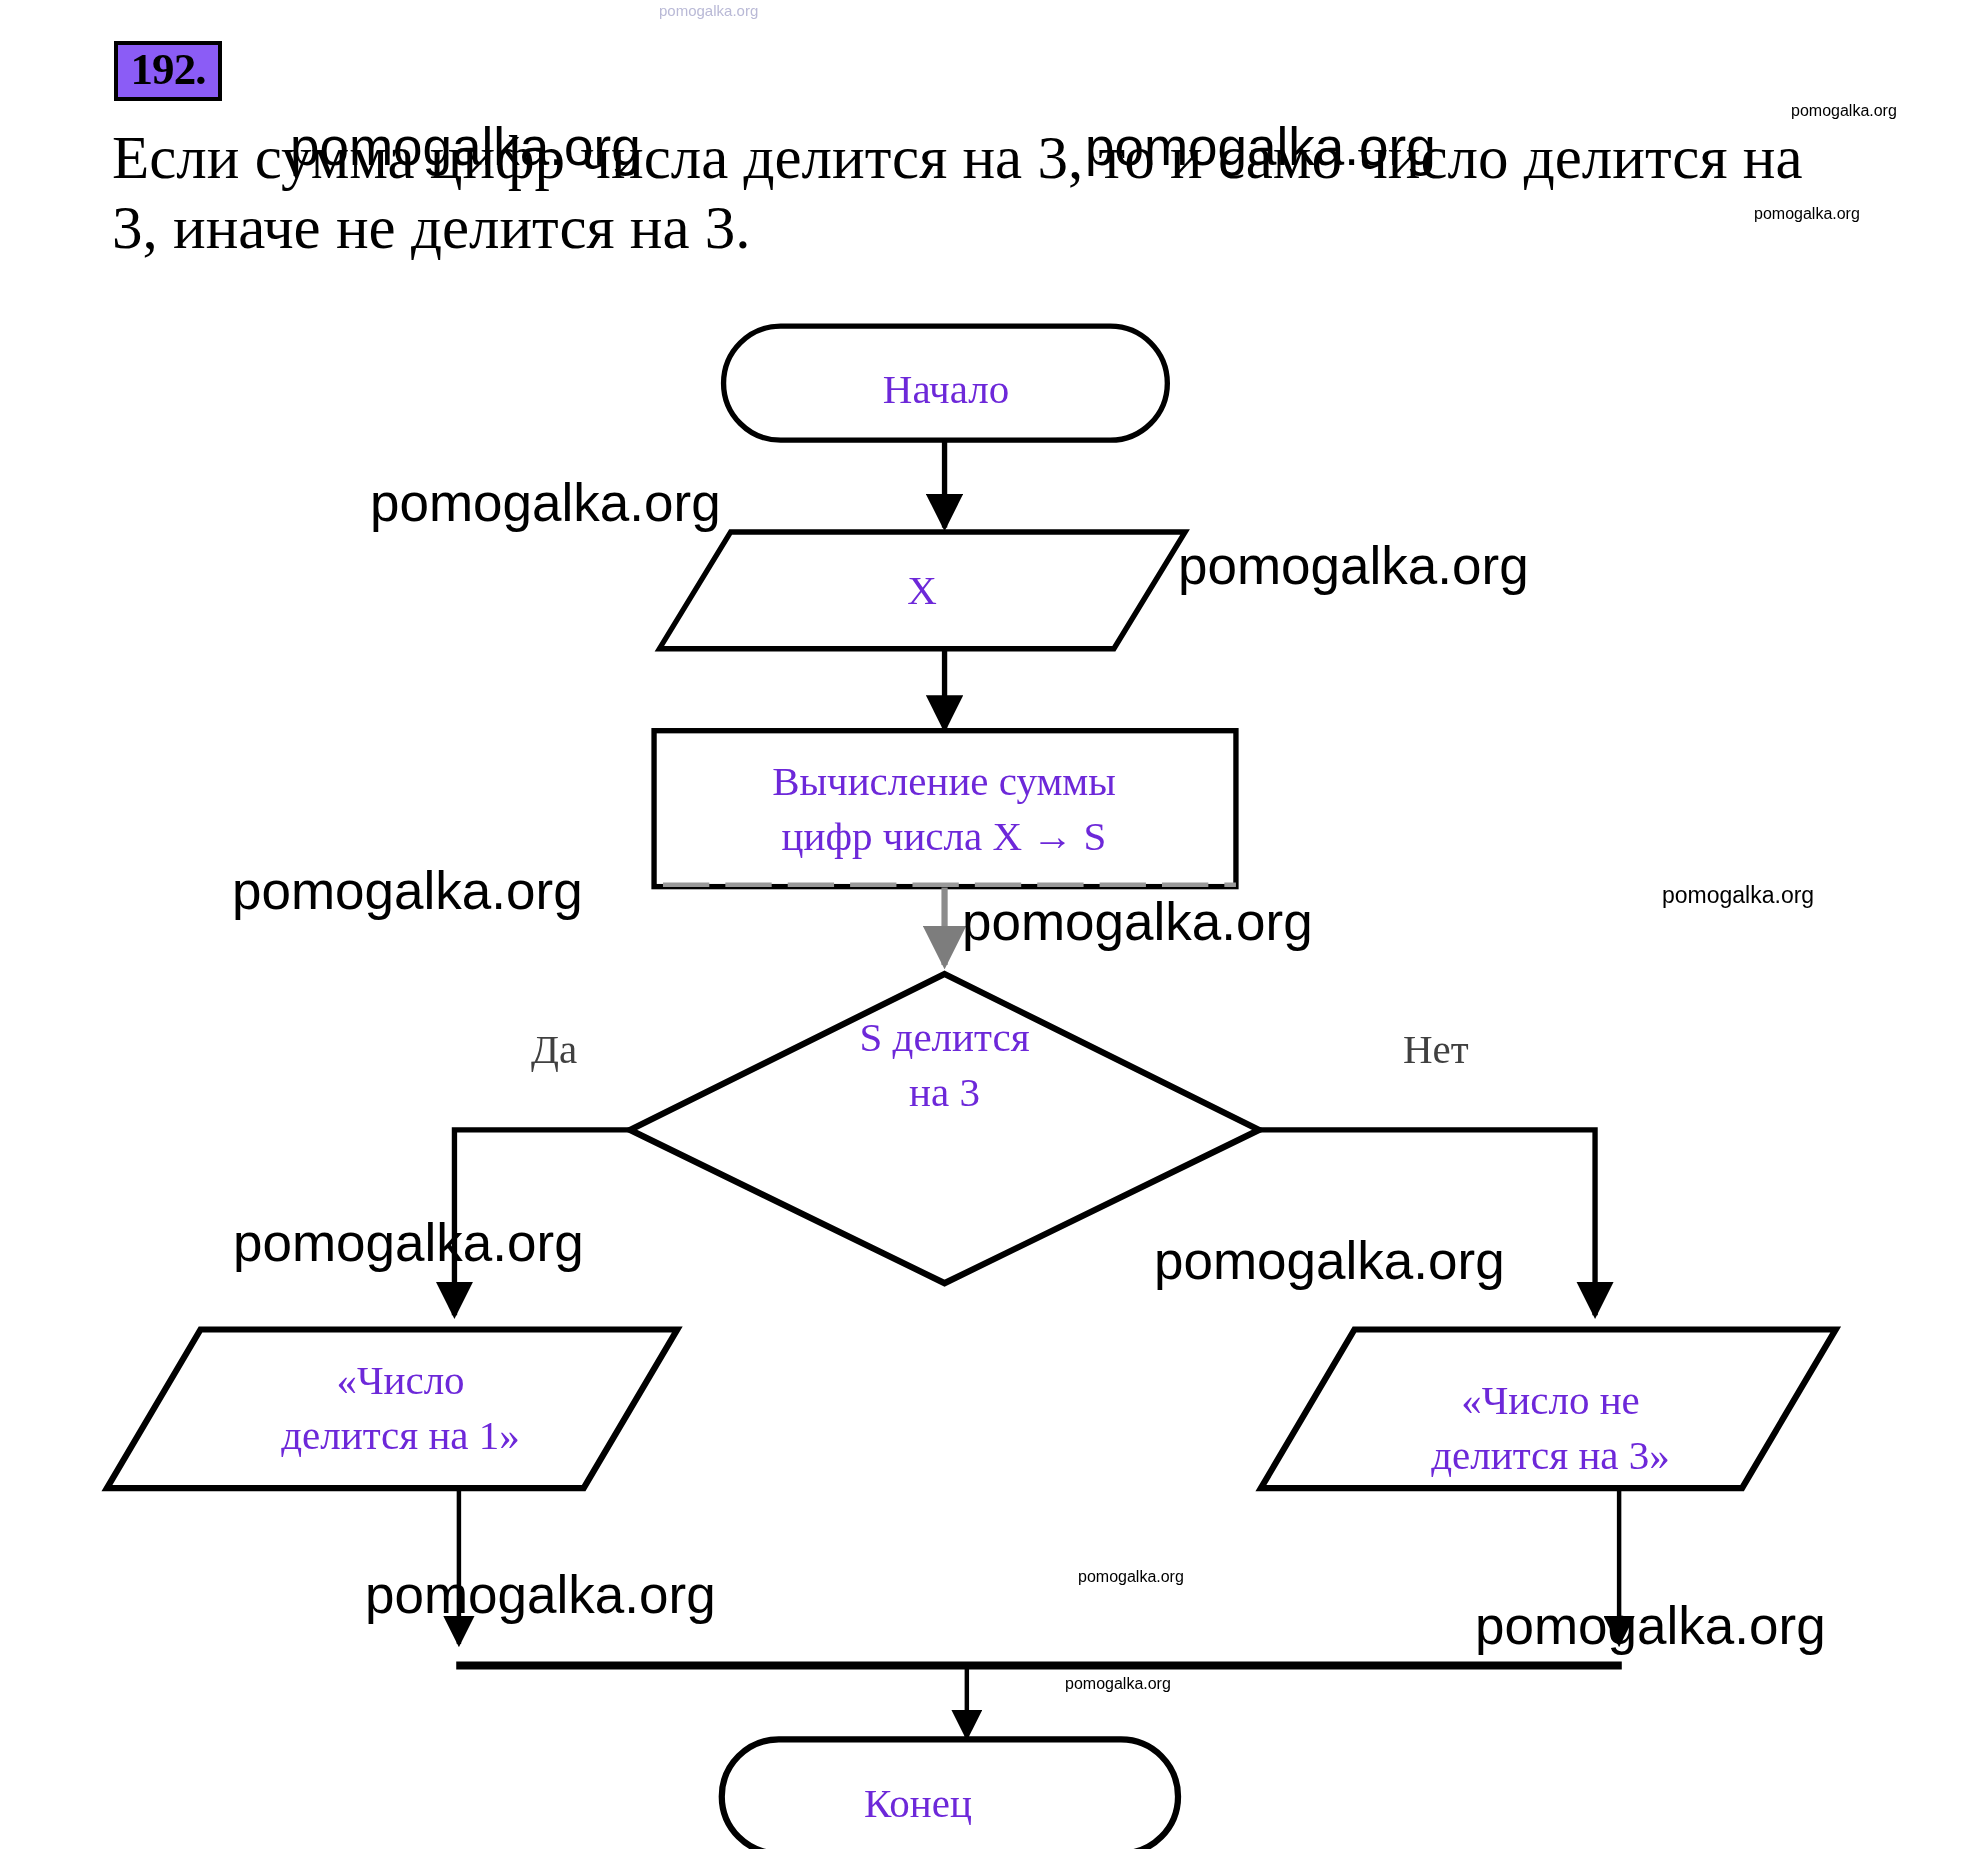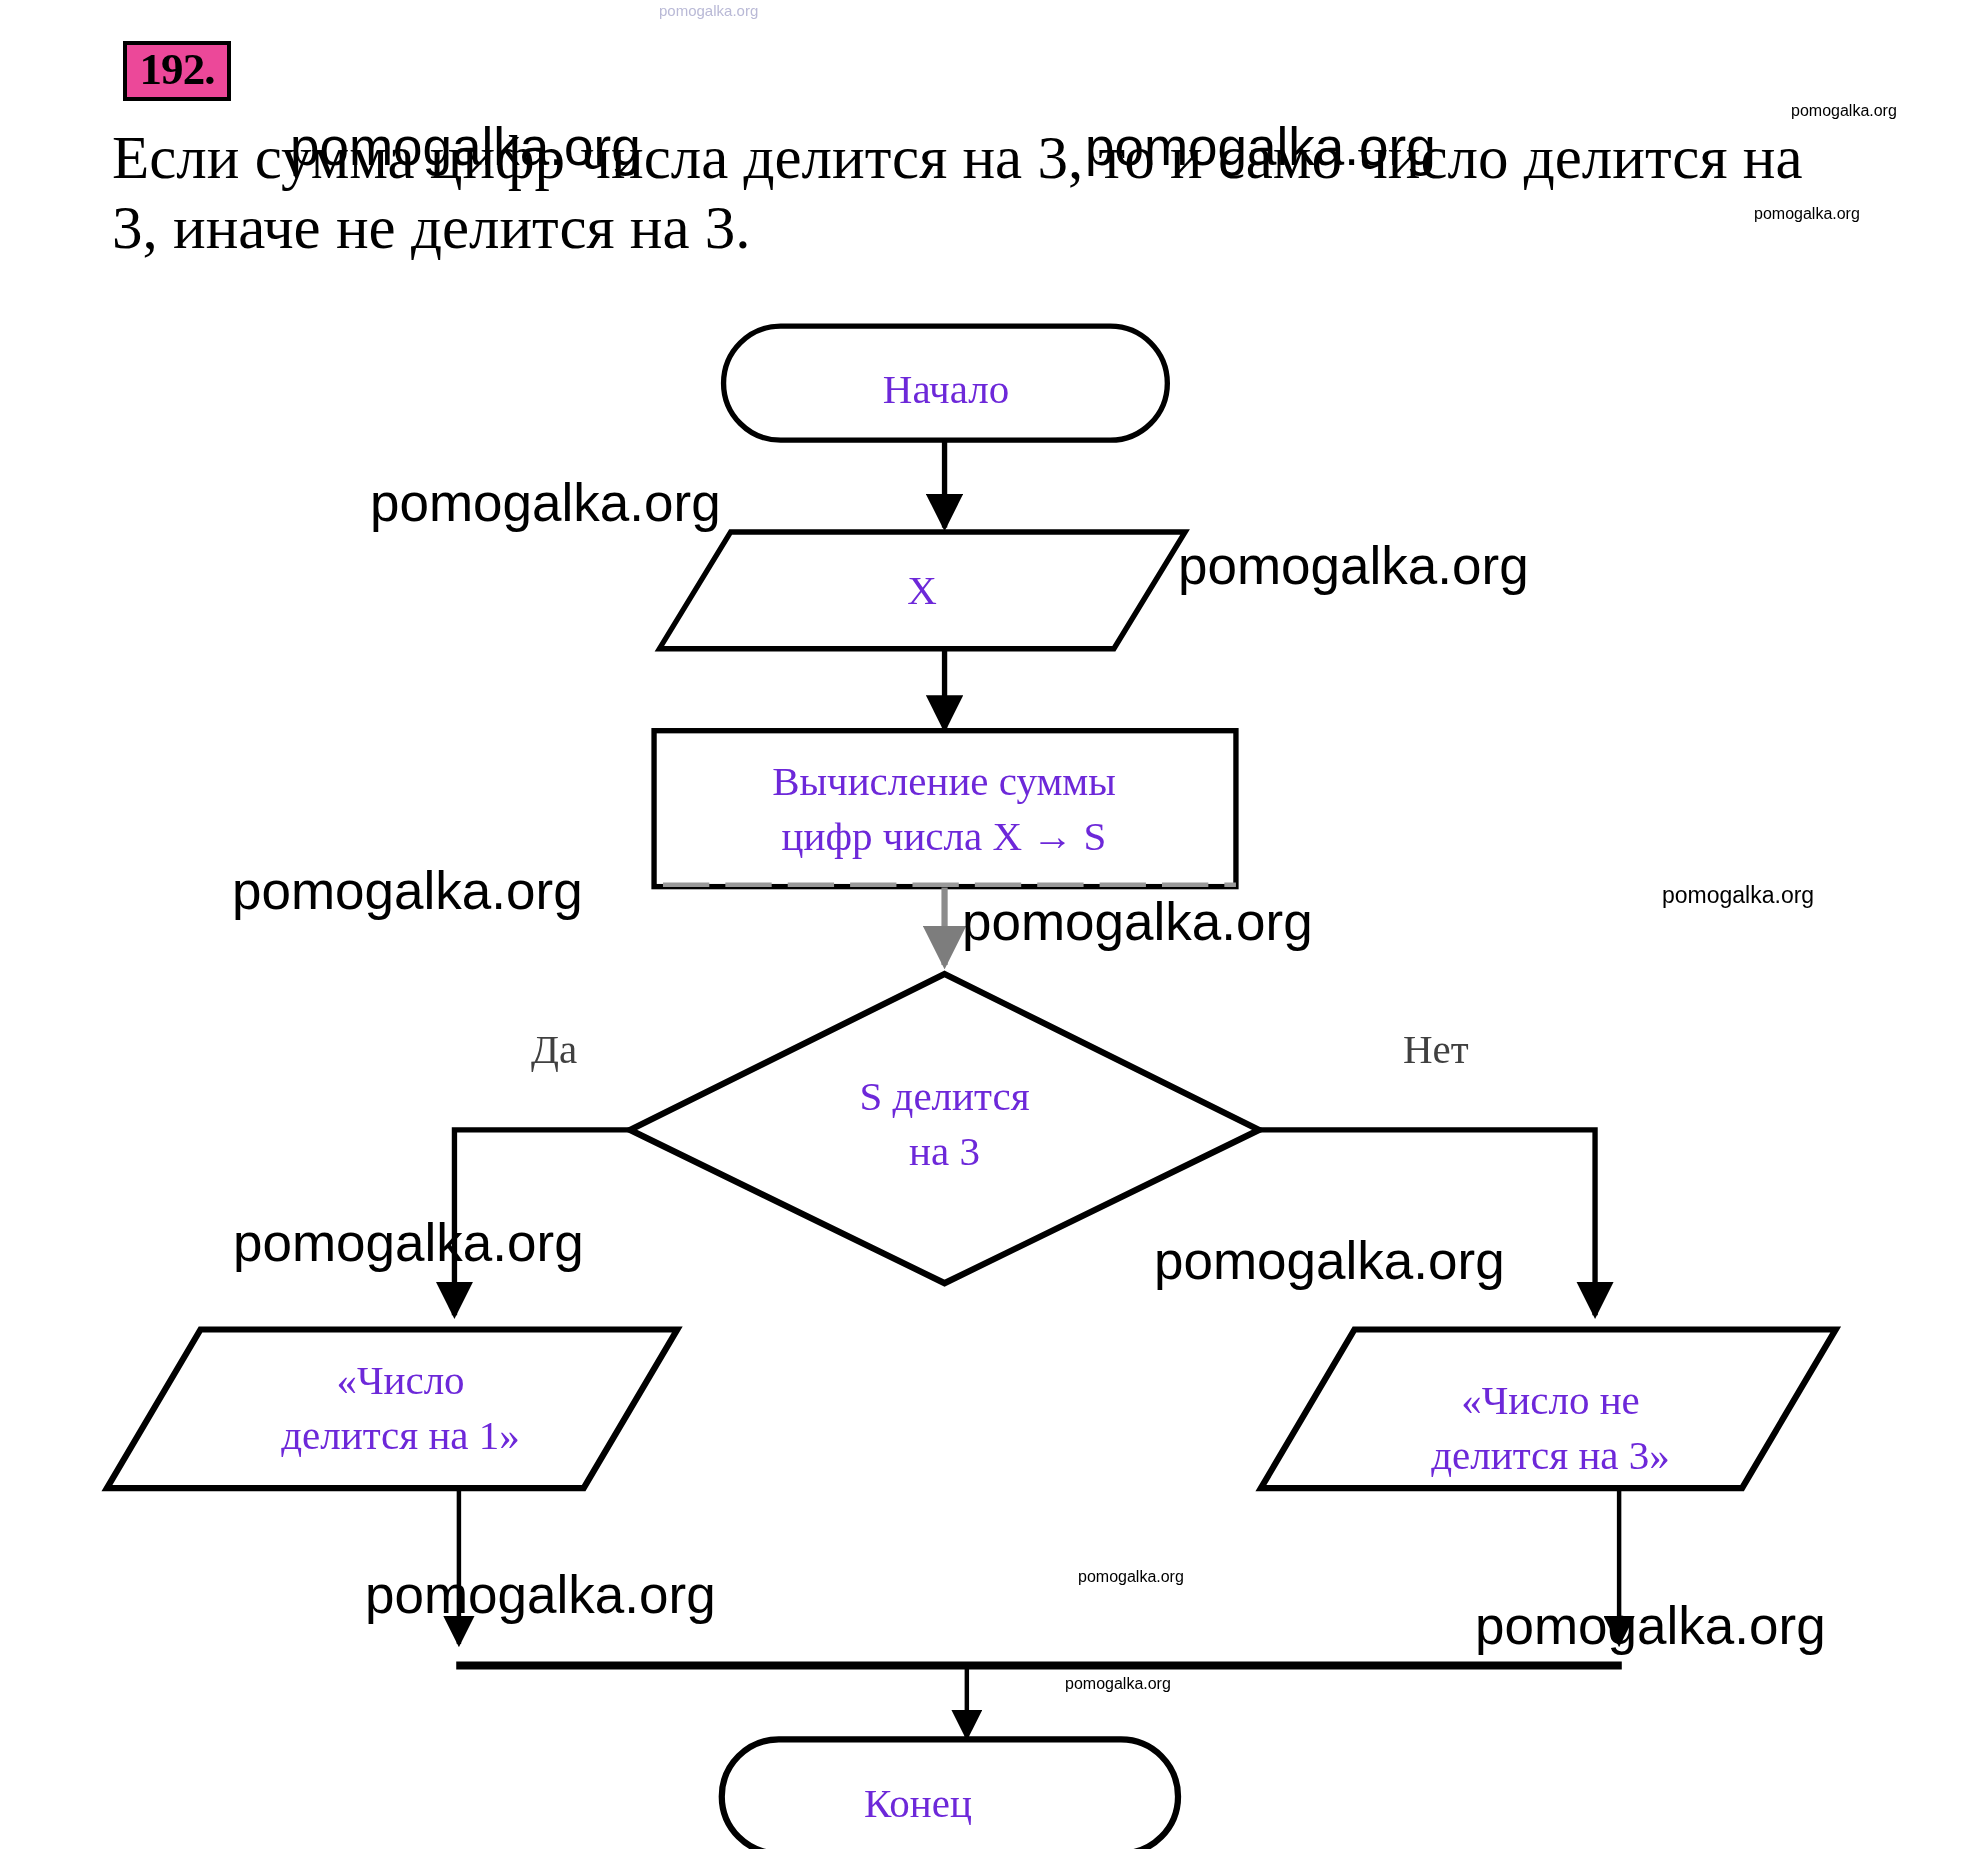--- a/index.html
+++ b/index.html
@@ -13,30 +13,30 @@
     height: 1849px;
     background: #ffffff;
     overflow: hidden;
     font-family: "Liberation Serif", serif;
     color: #000000;
   }
 
   
   #task-number {
     position: absolute;
-    left: 123px;
+    left: 114px;
     top: 41px;
     border: 4.5px solid #000;
     padding: 1.8px 12.5px 5.3px 12.5px;
     font-family: "Liberation Serif", serif;
     font-weight: bold;
     font-size: 45px;
     line-height: 1.0;
     letter-spacing: -0.9px;
-    background: #ec4899;
+    background: #8b5cf6;
   }
 
   
   #answer-text {
     position: absolute;
     left: 112px;
     top: 123px;
     width: 1747px;
     font-size: 61px;
     line-height: 1.15;
@@ -149,21 +149,21 @@
     </g>
   </svg>
 
   <div class="node-label" style="left:724px; top:362px; width:444px;">Начало</div>
 
   <div class="node-label" style="left:757px; top:563px; width:330px;">X</div>
 
   <div class="node-label" style="left:659px; top:754px; width:570px;">Вычисление суммы
 цифр числа X → S</div>
 
-  <div class="node-label" style="left:713px; top:1069px; width:463px;">S делится
+  <div class="node-label" style="left:713px; top:1010px; width:463px;">S делится
 на 3</div>
 
   <div class="node-label" style="left:151px; top:1353px; width:499px;">«Число
 делится на 1»</div>
 
   <div class="node-label" style="left:1301px; top:1353px; width:499px;margin-top:20px;">«Число не
 делится на 3»</div>
 
   <div class="node-label" style="left:690px; top:1776px; width:456px;">Конец</div>
 

